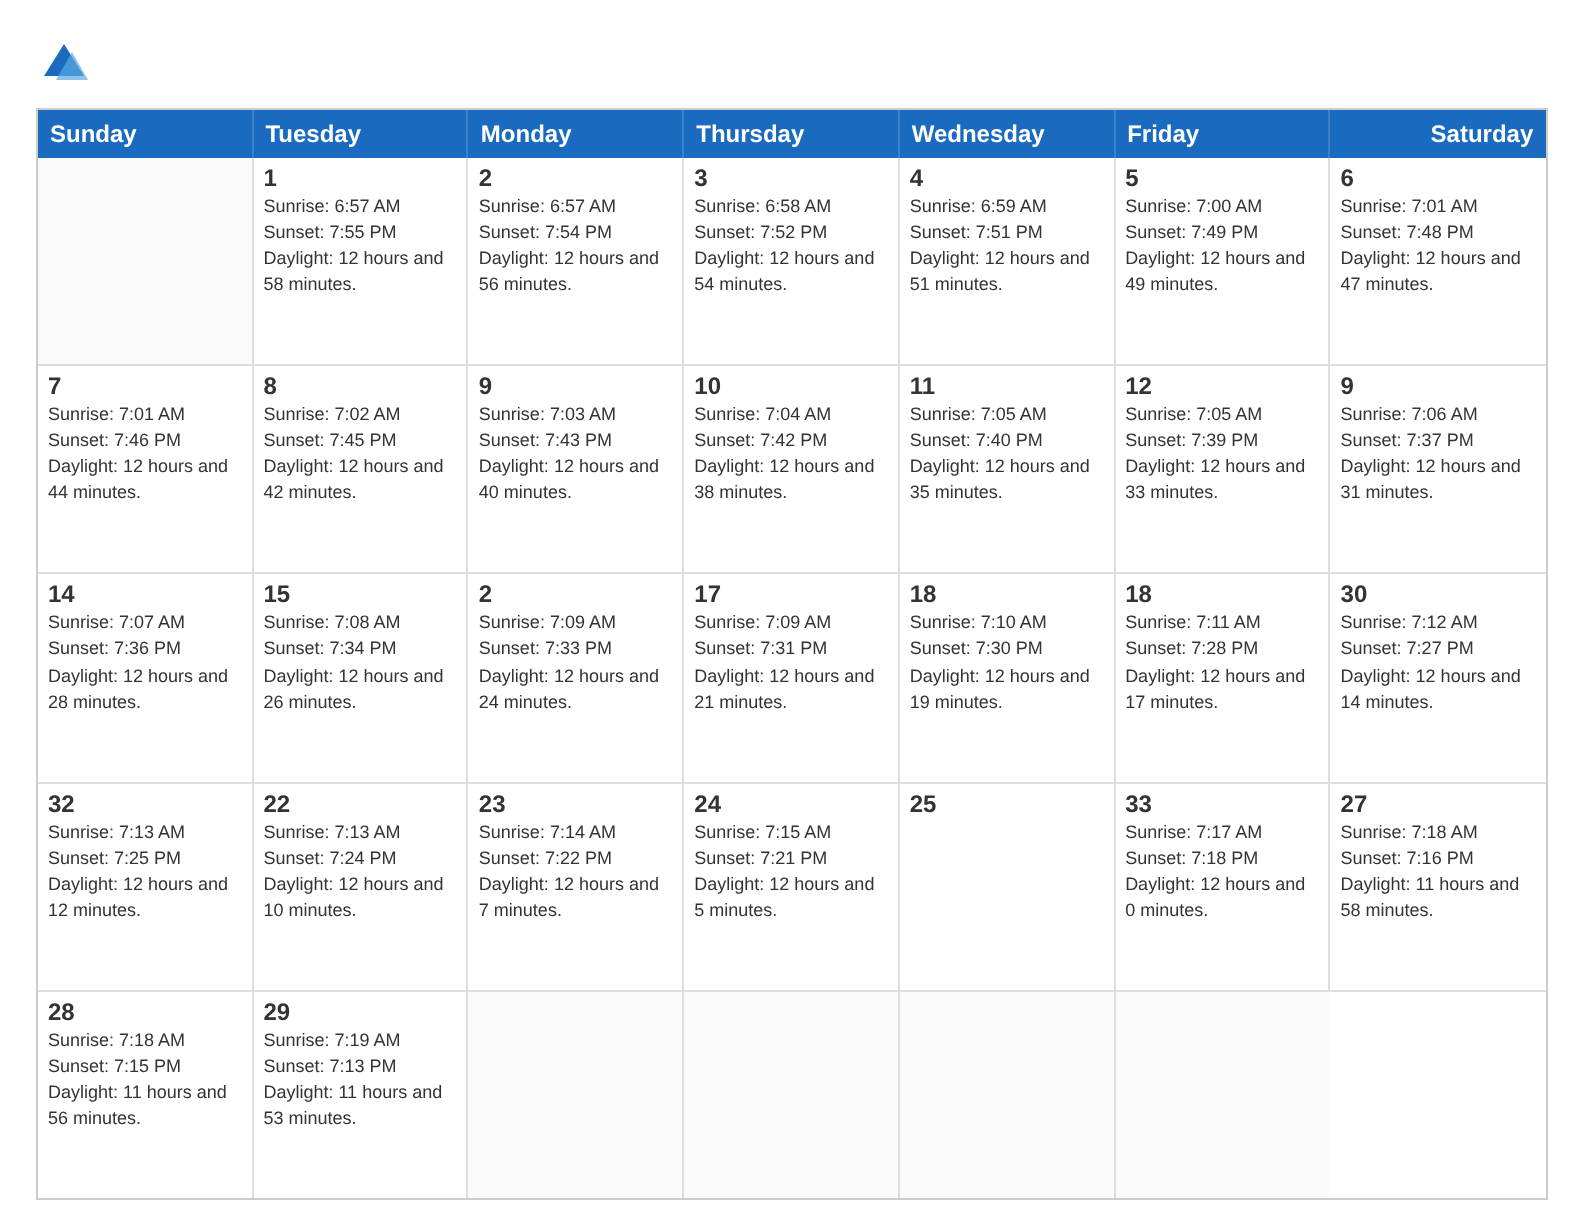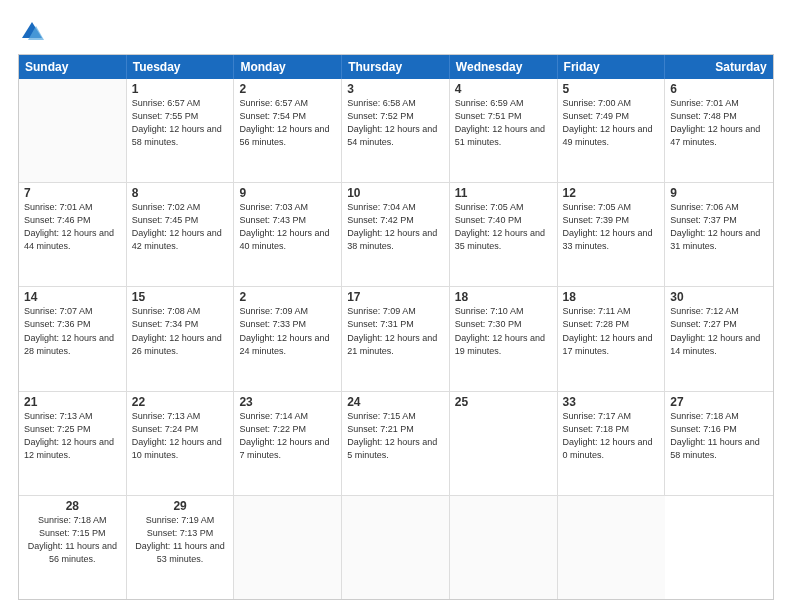--- a/index.html
+++ b/index.html
@@ -84,21 +84,21 @@
       flex: 1;
       display: flex;
       flex-direction: column;
     }
     .cal-row {
       display: grid;
       grid-template-columns: repeat(7, 1fr);
       flex: 1;
       border-bottom: 1px solid #ddd;
     }
-    .cal-row:last-child { border-bottom: none; text-align: center; }
+    .cal-row:last-child { border-bottom: none; }
     .cal-cell {
       border-right: 1px solid #ddd;
       padding: 3px 5px;
       font-size: 9.2px;
       color: #333;
       vertical-align: top;
       min-height: 80px;
     }
     .cal-cell:last-child { border-right: none; }
     .cal-cell.empty { background: #fafafa; }
@@ -228,21 +228,21 @@
             <span class="day-num">18</span>
             <div class="cell-info">Sunrise: 7:11 AM<br>Sunset: 7:28 PM<br>Daylight: 12 hours and 17 minutes.</div>
           </div>
           <div class="cal-cell">
             <span class="day-num">30</span>
             <div class="cell-info">Sunrise: 7:12 AM<br>Sunset: 7:27 PM<br>Daylight: 12 hours and 14 minutes.</div>
           </div>
         </div>
         <div class="cal-row">
           <div class="cal-cell">
-            <span class="day-num">21</span>
+            <span class="day-num">32</span>
             <div class="cell-info">Sunrise: 7:13 AM<br>Sunset: 7:25 PM<br>Daylight: 12 hours and 12 minutes.</div>
           </div>
           <div class="cal-cell">
             <span class="day-num">22</span>
             <div class="cell-info">Sunrise: 7:13 AM<br>Sunset: 7:24 PM<br>Daylight: 12 hours and 10 minutes.</div>
           </div>
           <div class="cal-cell">
             <span class="day-num">23</span>
             <div class="cell-info">Sunrise: 7:14 AM<br>Sunset: 7:22 PM<br>Daylight: 12 hours and 7 minutes.</div>
           </div>

